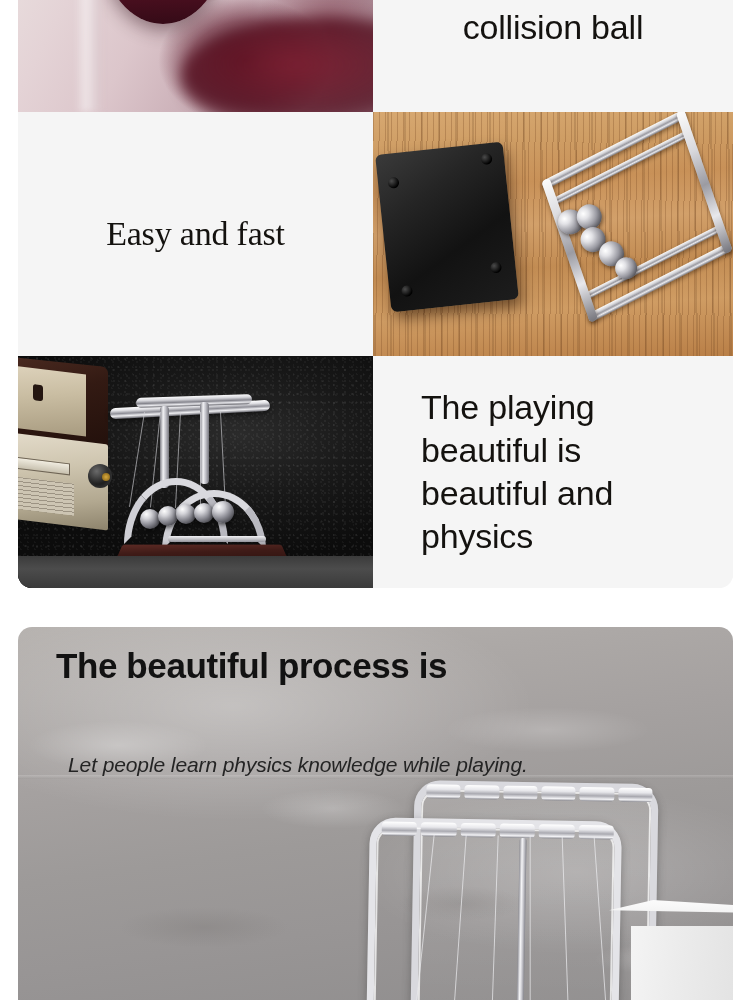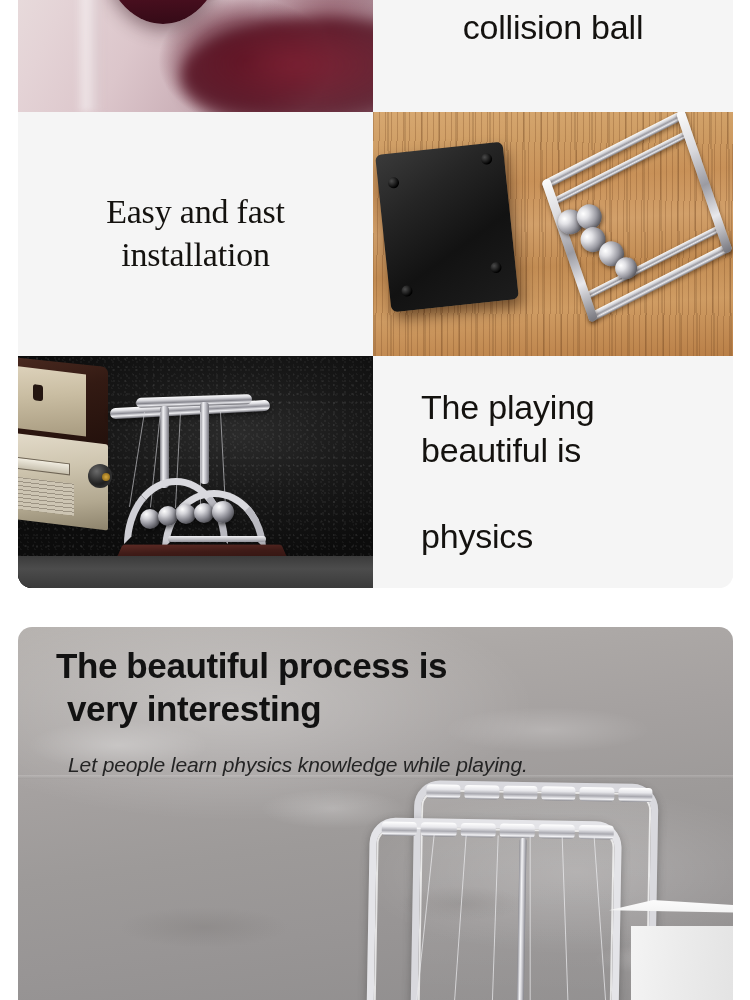--- a/index.html
+++ b/index.html
@@ -441,21 +441,20 @@
     </div>
     <div class="cell col-r cell-text">
       <div class="txt center">collision ball</div>
     </div>
   </div>
 
   <div class="grid-row r2">
     <div class="cell col-l cell-text">
       <div class="txt center">
         <span>Easy and fast</span><br>
-        <span>installation</span>
       </div>
     </div>
     <div class="cell col-r img-wood">
       <div class="wood-plate">
         <i></i>
         <i></i>
         <i></i>
         <i></i>
       </div>
       <div class="wood-frame">
@@ -510,21 +509,21 @@
           <b></b>
         </div>
         <div class="base"></div>
       </div>
       <div class="dark-floor"></div>
     </div>
     <div class="cell col-r cell-text">
       <div class="txt left">
         <span>The playing</span><br>
         <span>beautiful is</span><br>
-        <br>
+        <span>beautiful and</span><br>
         <span>physics</span>
       </div>
     </div>
   </div>
 </div>
 
 <div id="card-operation">
   <div class="concrete-marks"></div>
   <div class="concrete-band"></div>
 
@@ -558,16 +557,15 @@
     </div>
   </div>
 
   <div class="white-box">
     <div class="top"></div>
     <div class="side"></div>
   </div>
 
   <div id="operation-heading">
     <span>The beautiful process is</span>
-    <span class="l2">very interesting</span>
   </div>
   <div id="operation-subtitle">Let people learn physics knowledge while playing.</div>
 </div>
 
 </body></html>

